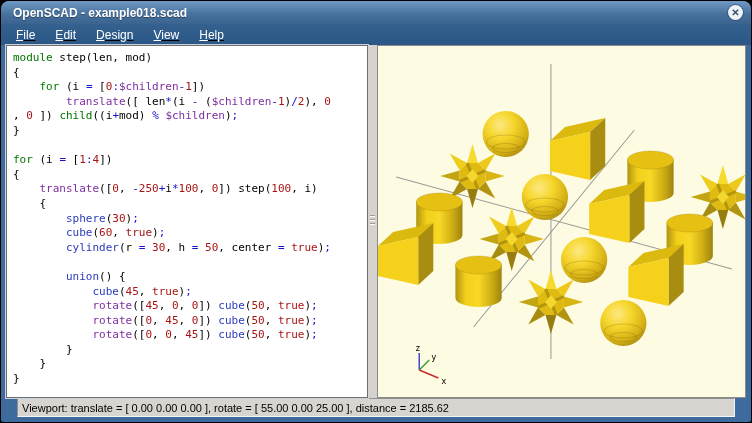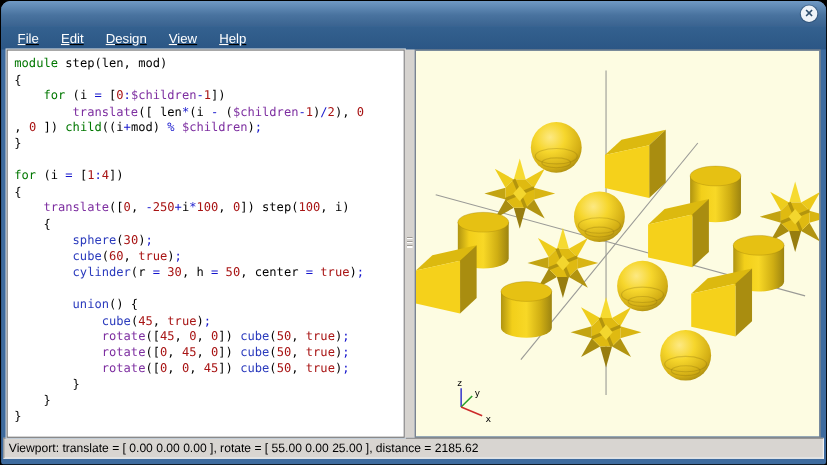--- a/index.html
+++ b/index.html
@@ -26,32 +26,33 @@
   #code{font-family:"DejaVu Sans Mono","Liberation Mono",monospace;
         font-size:11px;line-height:14.6px;white-space:pre;padding:5px 0 0 6px;color:#000;}
   .cl{height:14.6px;}
   .t-pl{color:#000}.t-kw{color:#007700}.t-tr{color:#7d2ea0}
   .t-pr{color:#2b3bbd}.t-nu{color:#a81414}.t-op{color:#1414cc}
   .splitter{width:9px;background:#d6d3cf;position:relative;cursor:col-resize;}
   .grip{position:absolute;left:2px;top:168px;width:5px;height:14px;
         background:repeating-linear-gradient(#d6d3cf,#d6d3cf 2px,#9e9a94 2px,#9e9a94 3px,#fff 3px,#fff 4px);}
   .viewport{flex:1;border:1px solid #8a8a8a;overflow:hidden;}
   .viewport svg{display:block;width:100%;height:100%;}
-  .statusbar{margin:0 2px;height:17px;background:#d8d5d1;
+  .statusbar{margin:0 16px;height:17px;background:#d8d5d1;
              border:1px solid;border-color:#8f8f8f #f5f5f5 #f5f5f5 #8f8f8f;
              display:flex;align-items:center;padding-left:4px;
              font-size:11px;color:#000;}
 </style>
 </head>
 <body>
 
 <div class="screen">
   <div class="window">
 
     <div class="titlebar">
+      <span class="title">OpenSCAD - example018.scad</span>
       <span class="closebtn">✕</span>
     </div>
 
     <div class="menubar" id="menu-items">
         <span class="menu-item"><u>F</u>ile</span>
         <span class="menu-item"><u>E</u>dit</span>
         <span class="menu-item"><u>D</u>esign</span>
         <span class="menu-item"><u>V</u>iew</span>
         <span class="menu-item"><u>H</u>elp</span>
       </div>

